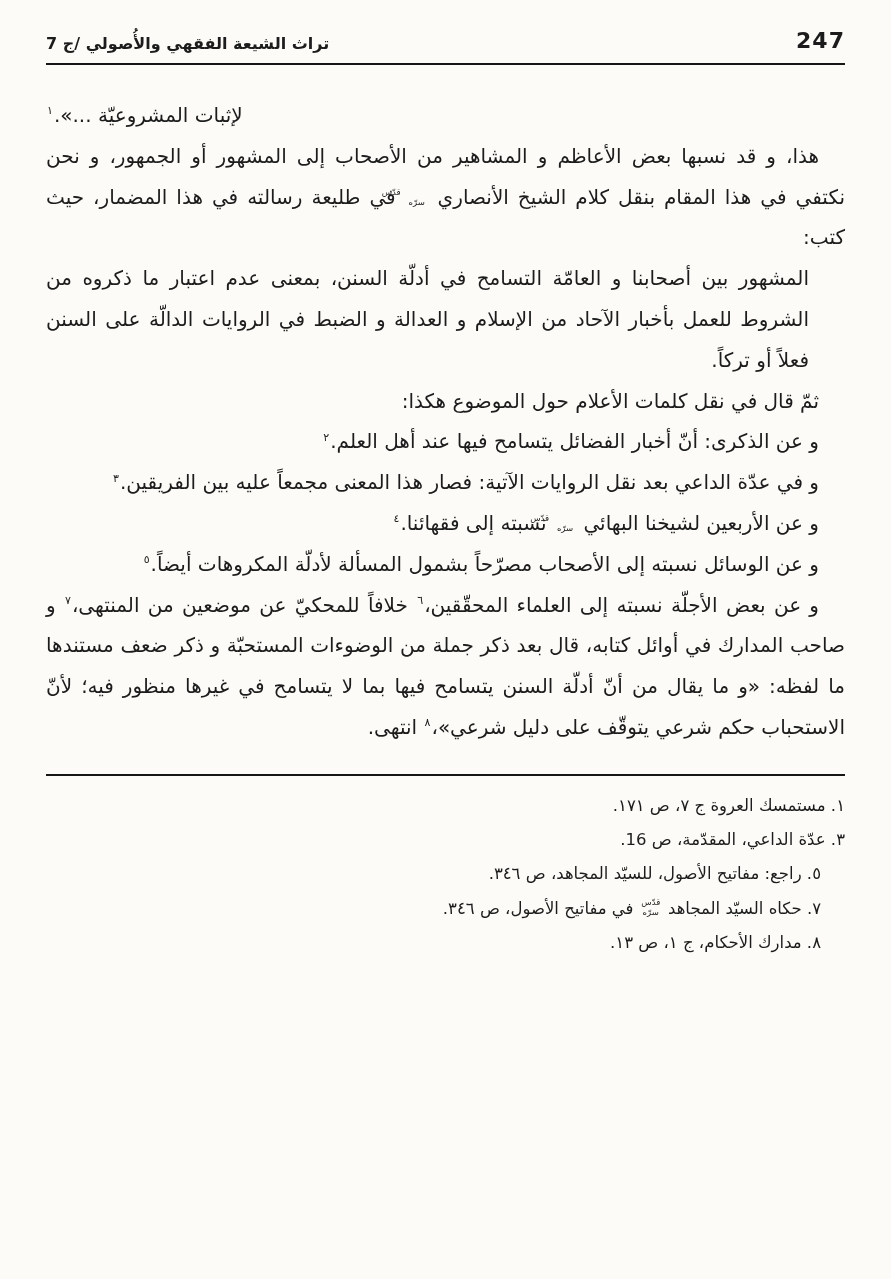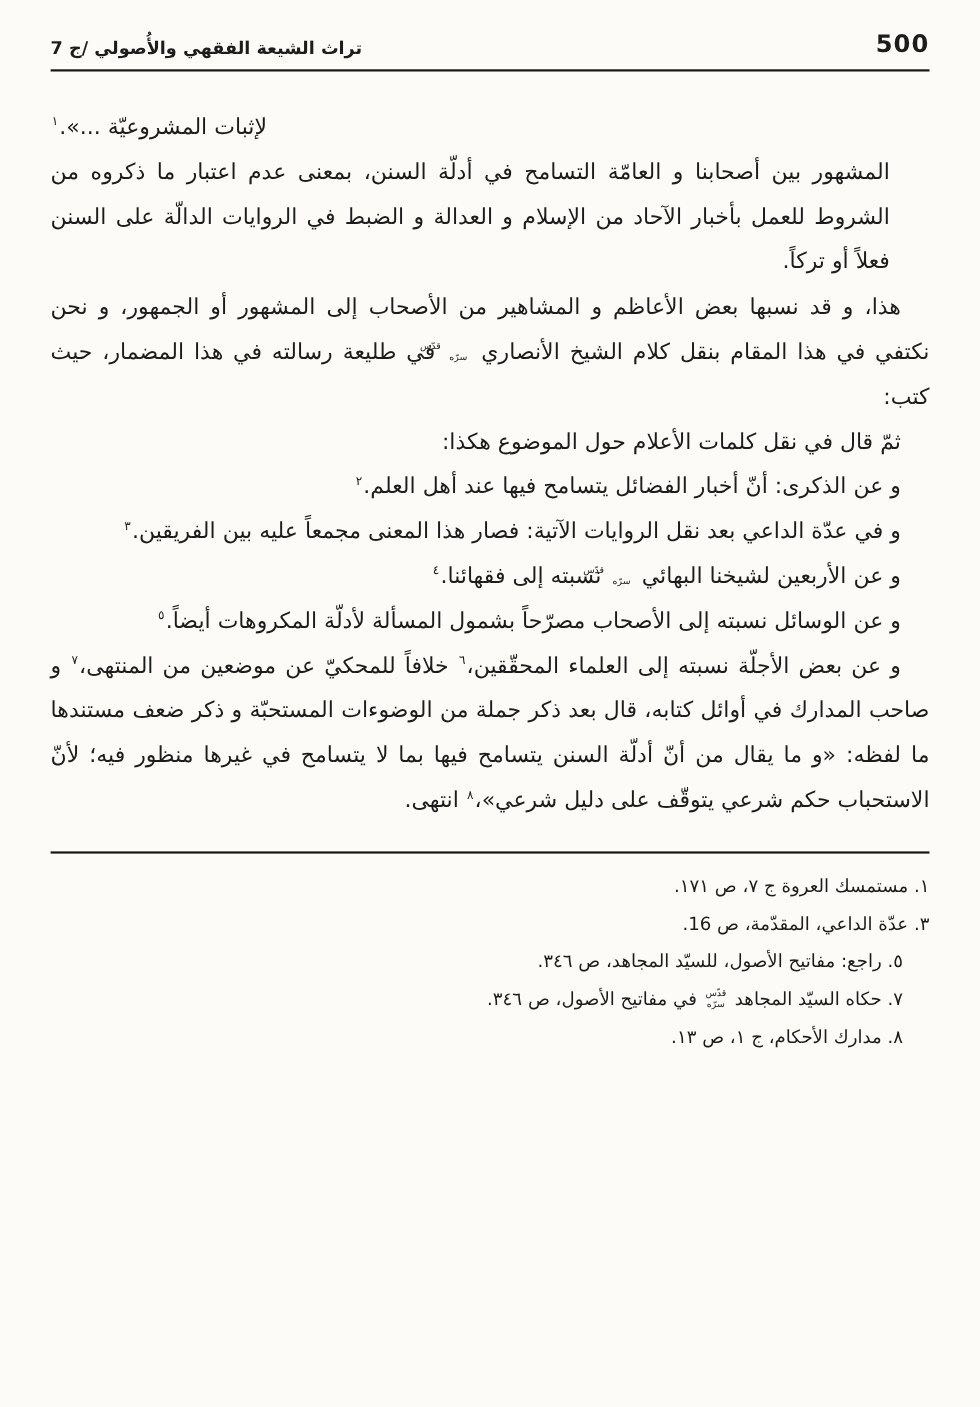--- a/index.html
+++ b/index.html
@@ -72,28 +72,28 @@
   .fn-col-left  { width: 52%; text-align: right; }
   .fn-line { margin-bottom: 3px; }
   .fn-full { padding-right: 24px; }
 </style>
 </head>
 <body>
 
 <div class="page">
 
   <header class="running-head">
-    <span class="page-number">500</span>
+    <span class="page-number">247</span>
     <span class="book-title">تراث الشيعة الفقهي والأُصولي /ج 7</span>
   </header>
 
   <main class="body-text">
     <p class="para tail">لإثبات المشروعيّة ...».<sup class="fn-mark">١</sup></p>
+    <p class="para indent">هذا، و قد نسبها بعض الأعاظم و المشاهير من الأصحاب إلى المشهور أو الجمهور، و نحن نكتفي في هذا المقام بنقل كلام الشيخ الأنصاري <span class="honorific">قدّس سرّه</span> في طليعة رسالته في هذا المضمار، حيث كتب:</p>
     <p class="para quote">المشهور بين أصحابنا و العامّة التسامح في أدلّة السنن، بمعنى عدم اعتبار ما ذكروه من الشروط للعمل بأخبار الآحاد من الإسلام و العدالة و الضبط في الروايات الدالّة على السنن فعلاً أو تركاً.</p>
-    <p class="para indent">هذا، و قد نسبها بعض الأعاظم و المشاهير من الأصحاب إلى المشهور أو الجمهور، و نحن نكتفي في هذا المقام بنقل كلام الشيخ الأنصاري <span class="honorific">قدّس سرّه</span> في طليعة رسالته في هذا المضمار، حيث كتب:</p>
     <p class="para indent">ثمّ قال في نقل كلمات الأعلام حول الموضوع هكذا:</p>
     <p class="para indent">و عن الذكرى: أنّ أخبار الفضائل يتسامح فيها عند أهل العلم.<sup class="fn-mark">٢</sup></p>
     <p class="para indent">و في عدّة الداعي بعد نقل الروايات الآتية: فصار هذا المعنى مجمعاً عليه بين الفريقين.<sup class="fn-mark">٣</sup></p>
     <p class="para indent">و عن الأربعين لشيخنا البهائي <span class="honorific">قدّس سرّه</span> نسبته إلى فقهائنا.<sup class="fn-mark">٤</sup></p>
     <p class="para indent">و عن الوسائل نسبته إلى الأصحاب مصرّحاً بشمول المسألة لأدلّة المكروهات أيضاً.<sup class="fn-mark">٥</sup></p>
     <p class="para indent">و عن بعض الأجلّة نسبته إلى العلماء المحقّقين،<sup class="fn-mark">٦</sup> خلافاً للمحكيّ عن موضعين من المنتهى،<sup class="fn-mark">٧</sup> و صاحب المدارك في أوائل كتابه، قال بعد ذكر جملة من الوضوءات المستحبّة و ذكر ضعف مستندها ما لفظه: «و ما يقال من أنّ أدلّة السنن يتسامح فيها بما لا يتسامح في غيرها منظور فيه؛ لأنّ الاستحباب حكم شرعي يتوقّف على دليل شرعي»،<sup class="fn-mark">٨</sup> انتهى.</p>
   </main>
 
   <footer class="fn-area">
     <div class="fn-cols">

